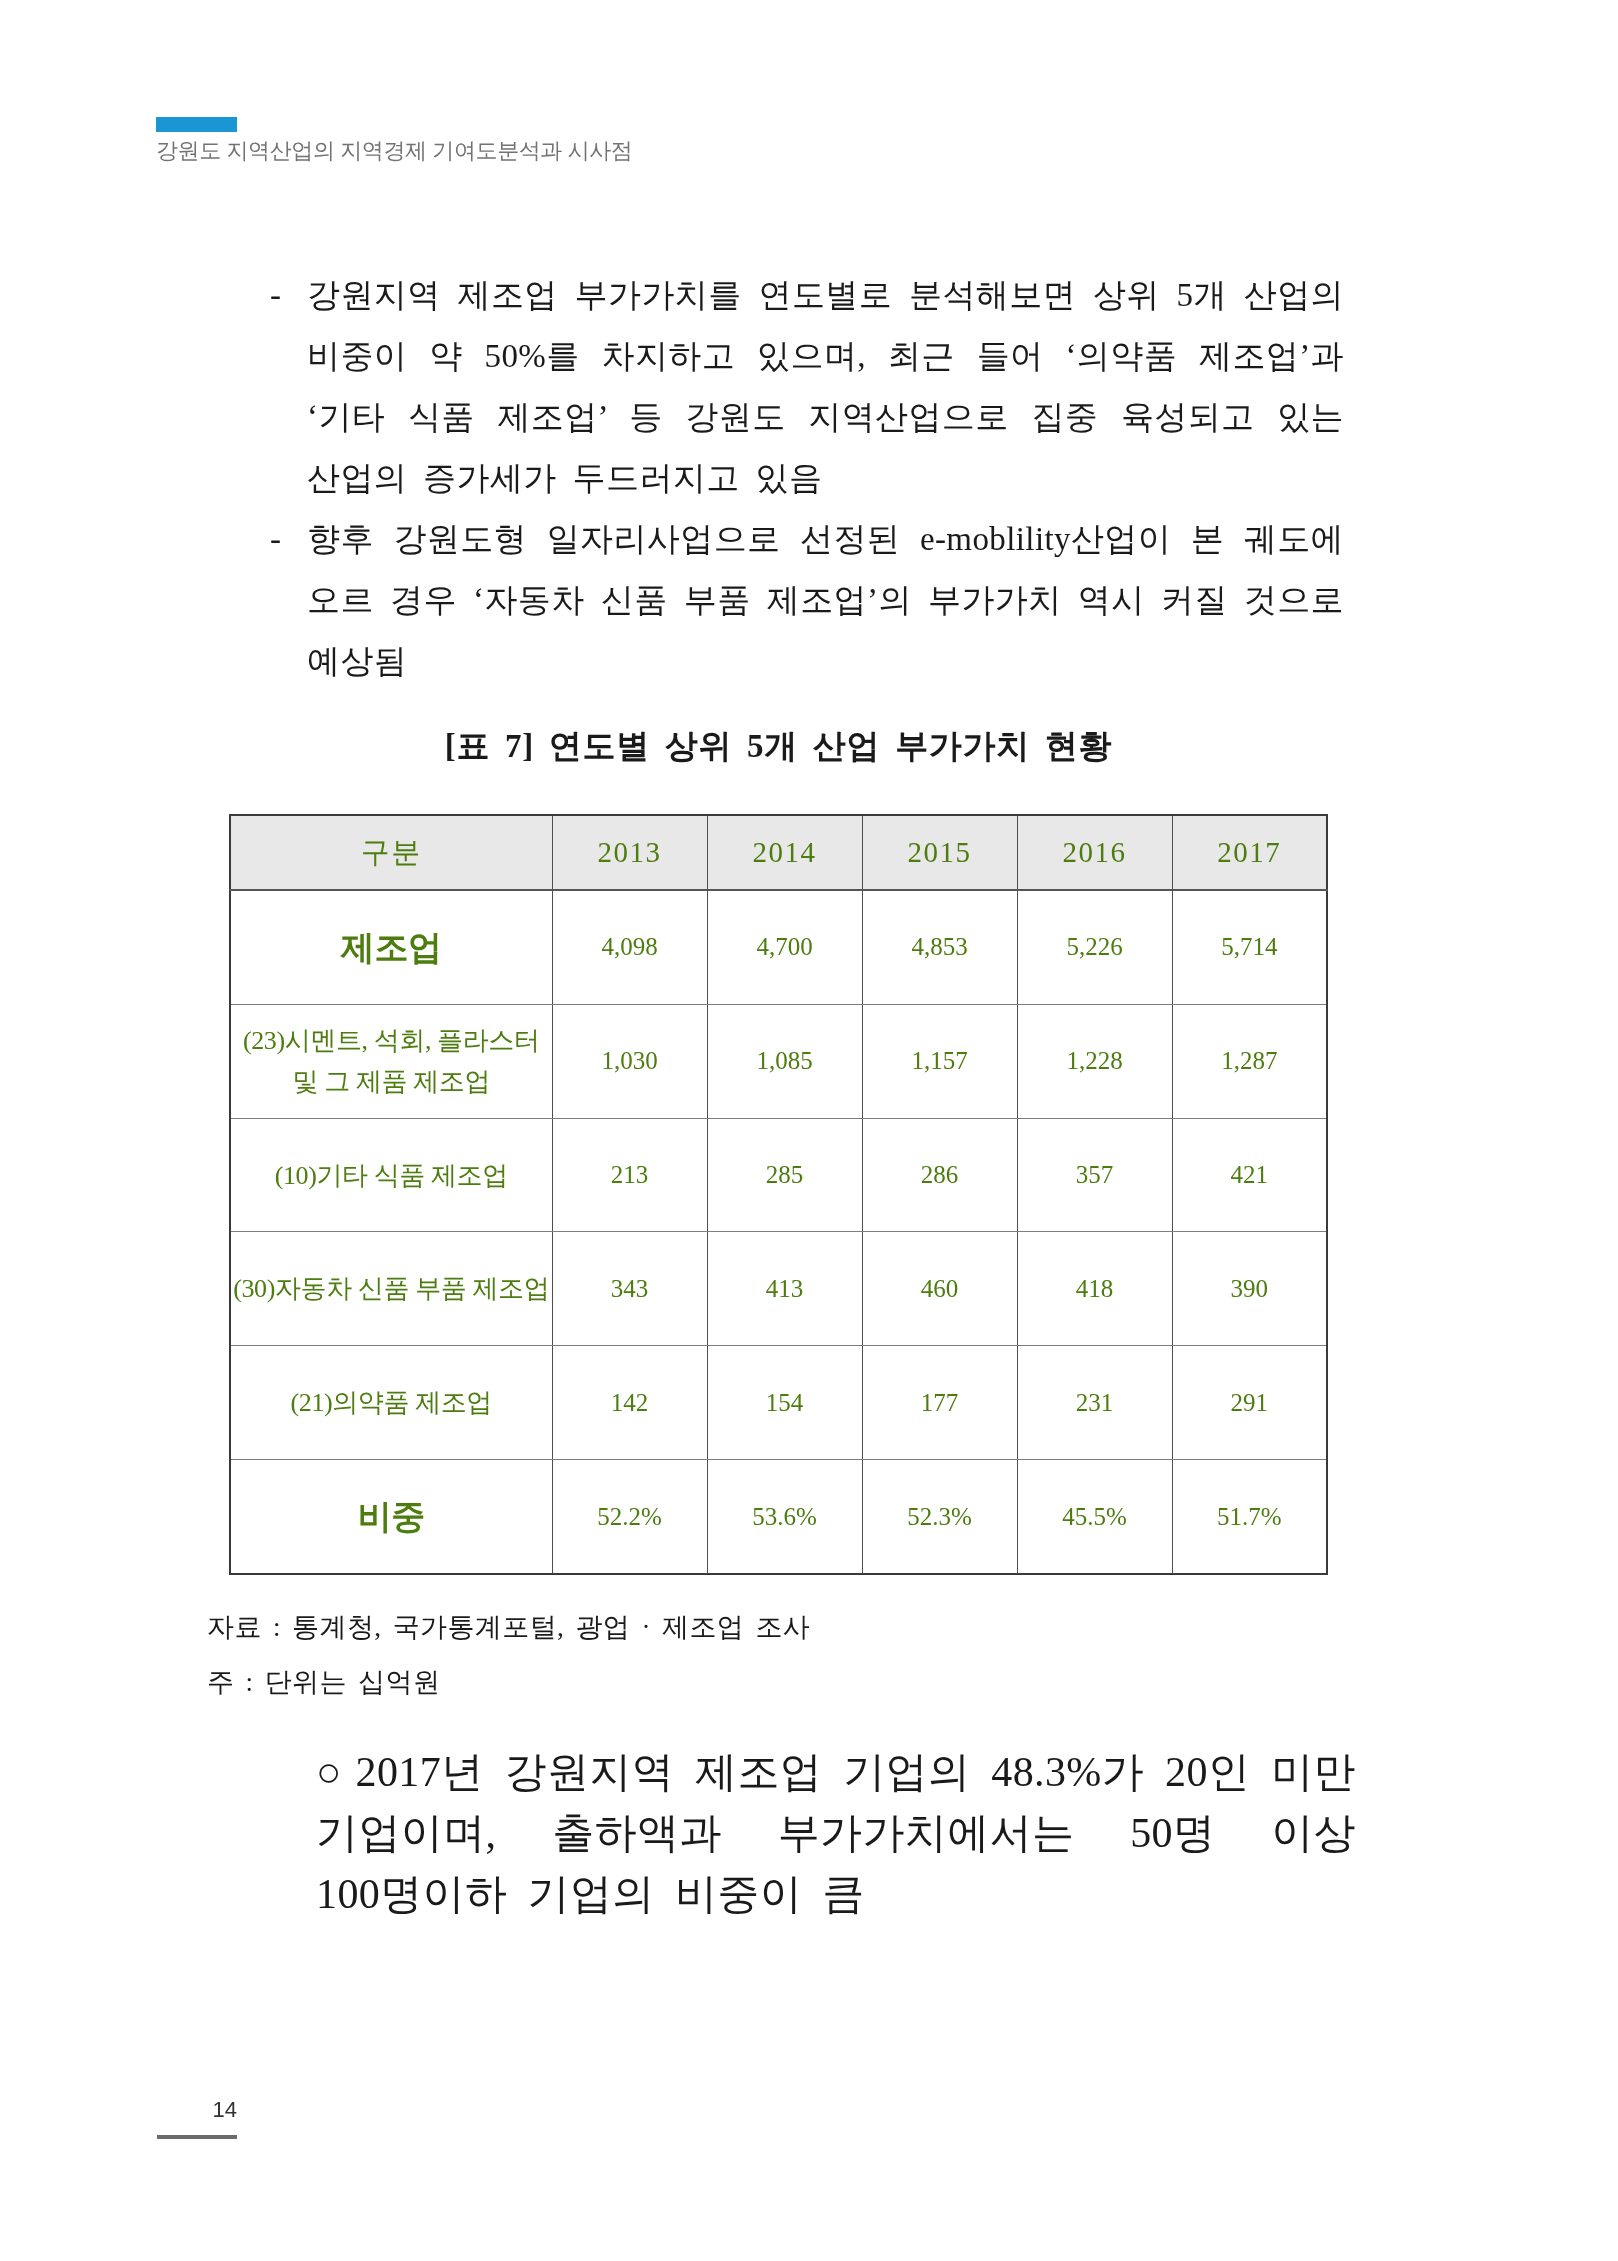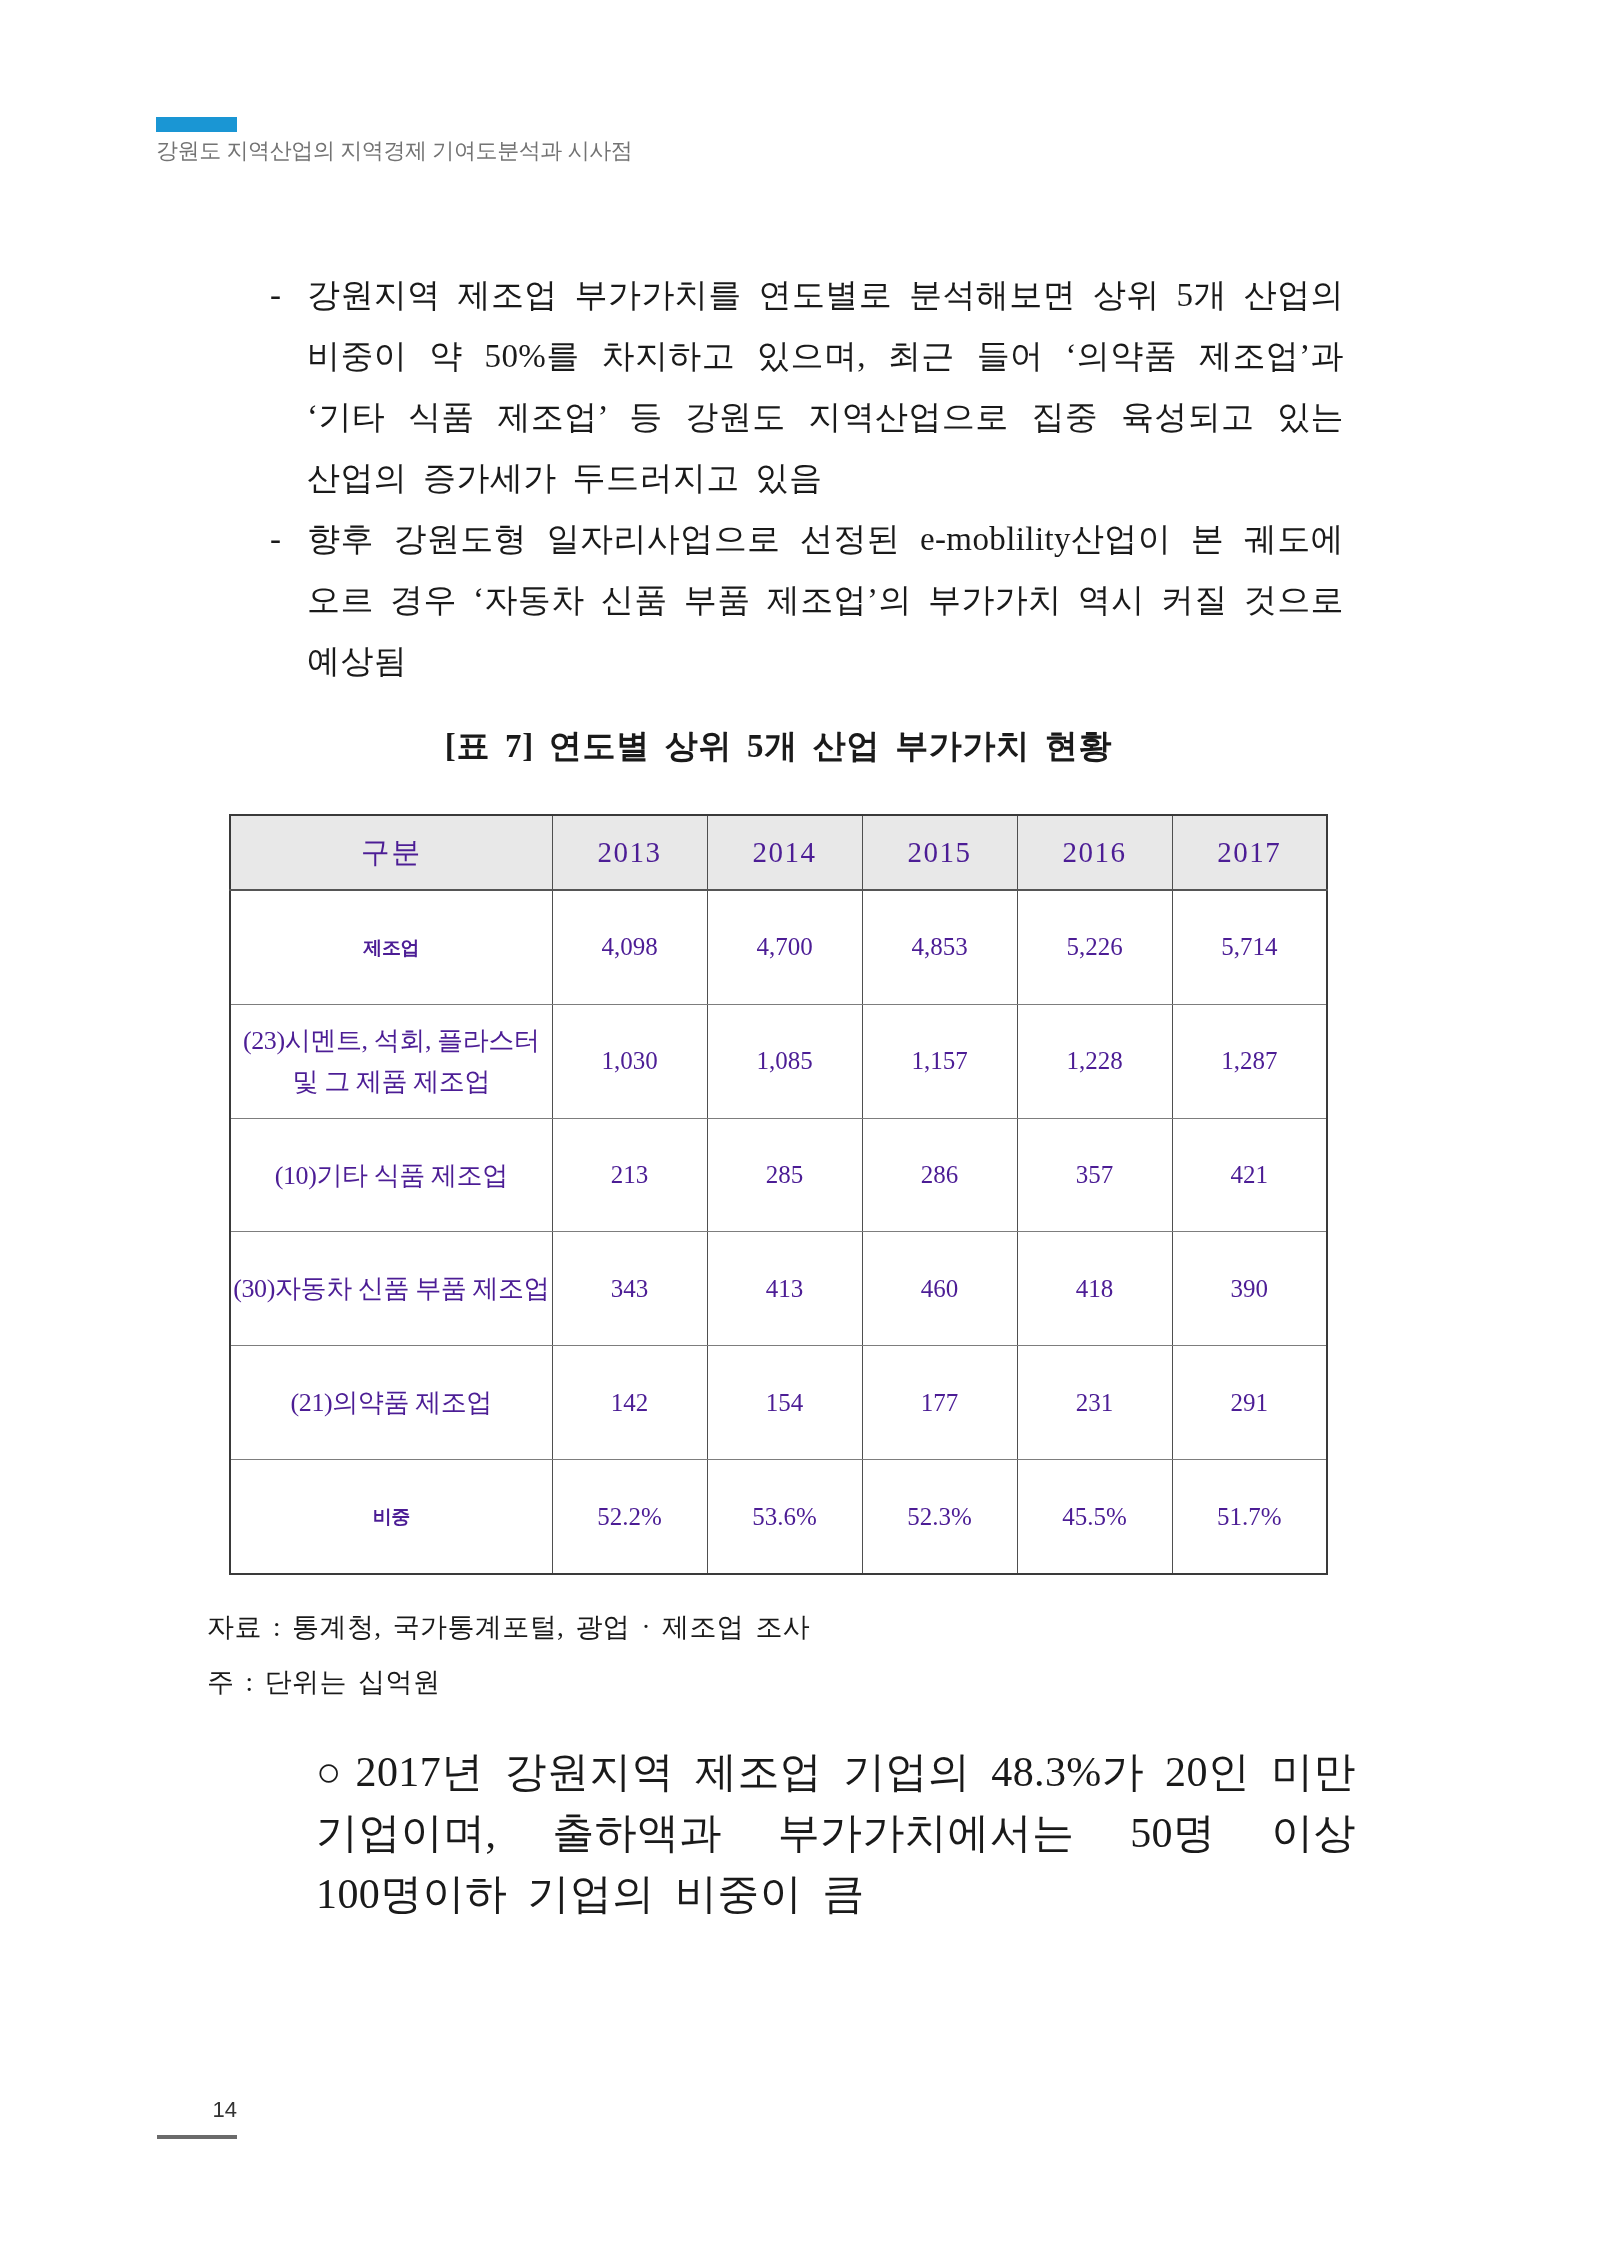--- a/index.html
+++ b/index.html
@@ -40,21 +40,21 @@
   
   .table-title{
     position:absolute;left:229px;top:724px;width:1099px;
     text-align:center;font-size:33px;font-weight:bold;
     letter-spacing:0.7px;word-spacing:0.18em;
   }
   table.data{
     position:absolute;left:229px;top:814px;
     width:1099px;height:761px;
     border-collapse:collapse;table-layout:fixed;
-    font-size:25px;color:#4c1d95;
+    font-size:25px;color:#4d7c0f;
   }
   table.data col.c-label{width:322px;}
   table.data col.c-year{width:155px;}
   table.data td,table.data th{
     border-left:1.5px solid #4f4f4f;
     border-right:1.5px solid #4f4f4f;
     border-top:1.5px solid #7d7d7d;
     border-bottom:1.5px solid #7d7d7d;
     vertical-align:middle;text-align:center;
     padding:0;font-weight:normal;
@@ -64,21 +64,21 @@
     background:#e8e8e8;height:73px;
     font-size:29px;letter-spacing:1.5px;
     border-bottom:2.2px solid #555555;
   }
   table.data tbody td{height:98px;}
   td.label-cell{
     text-align:left;padding:0 10.2px 0 13px;
     font-size:26px;letter-spacing:-0.4px;word-break:keep-all;line-height:41px;
   }
   td.label-cell.em,th.label-cell{
-    font-weight:bold;font-size:19px;padding:0;
+    font-weight:bold;font-size:34px;padding:0;
   }
   
   .note{
     position:absolute;left:207px;
     font-size:27px;letter-spacing:0.4px;word-spacing:0.15em;
     white-space:nowrap;
   }
   .note-1{top:1609px;}
   .note-2{top:1664px;}
   

